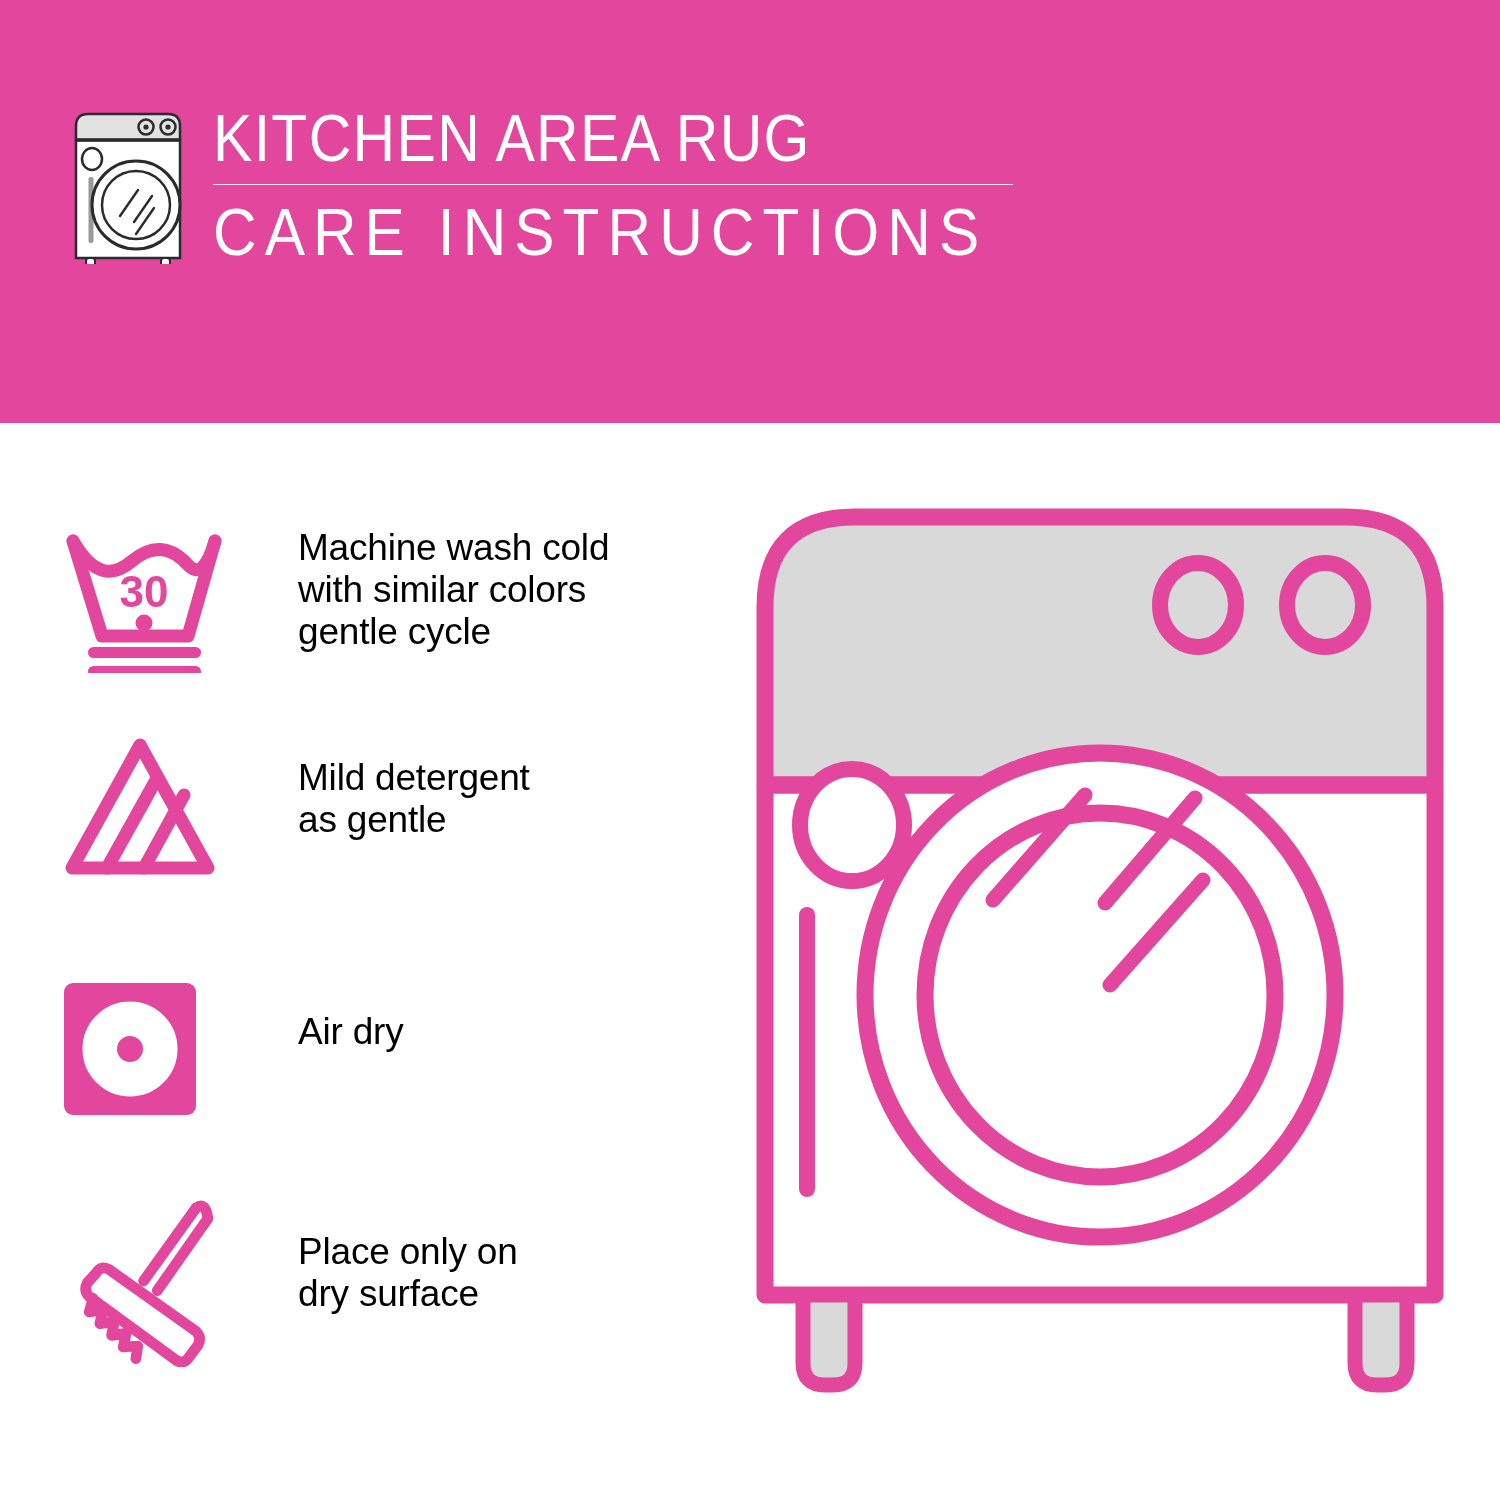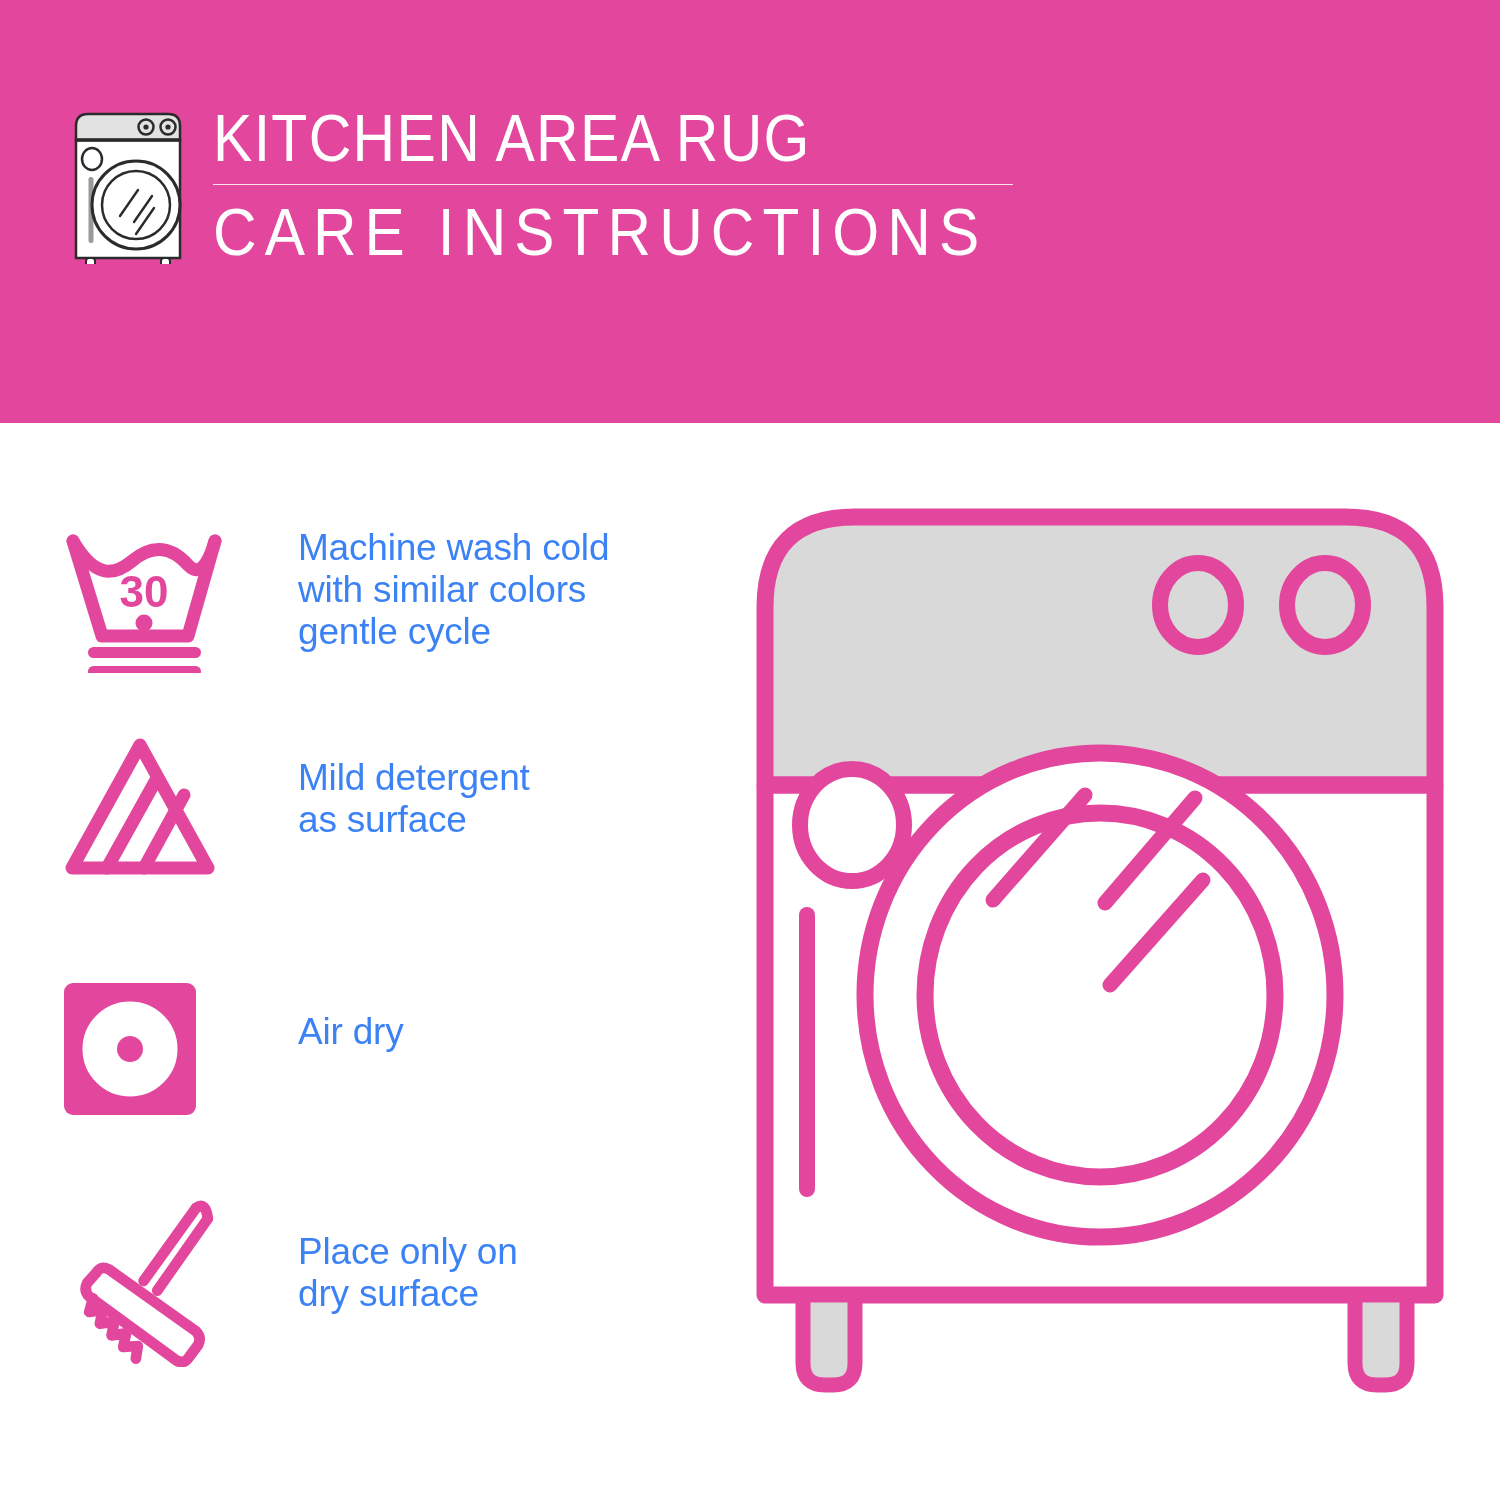--- a/index.html
+++ b/index.html
@@ -98,21 +98,21 @@
     width: 175px;
     min-width: 175px;
     margin-left: 60px;
     display: flex;
     justify-content: flex-start;
     align-items: center;
     padding-top: 6px;
   }
 
   .care-label {
-    color: #3b82f6;
+    color: #000000;
     font-size: 37px;
     line-height: 42px;
     letter-spacing: -0.2px;
     margin-left: 63px;
     padding-top: 8px;
     white-space: pre-line;
   }
 
   .care-row[data-row="2"] .care-label { padding-top: 38px; }
   .care-row[data-row="3"] .care-label { padding-top: 50px; }
@@ -193,21 +193,21 @@
     <div class="care-icon">
       <svg viewBox="0 0 160 145" width="160" height="145" aria-hidden="true">
         <g fill="none" stroke="#e3479d" stroke-width="13" stroke-linejoin="round" stroke-linecap="round">
           <path d="M80 10 L 148 133 L 12 133 Z"></path>
           <line x1="47" y1="133" x2="96" y2="45"></line>
           <line x1="84" y1="133" x2="124" y2="60"></line>
         </g>
       </svg>
     </div>
     <div class="care-label">Mild detergent
-as surface</div>
+as gentle</div>
   </div>
 
   <div class="care-row" data-row="3">
     <div class="care-icon">
       <svg viewBox="0 0 180 180" width="180" height="180" aria-hidden="true">
         <g fill="none" stroke="#e3479d" stroke-width="11" stroke-linecap="round" stroke-linejoin="round">
 
           <path d="M86 94 L 140 19"></path>
           <path d="M100 104 L 152 30"></path>
           <path d="M140 19 Q 150 12, 152 30"></path>

